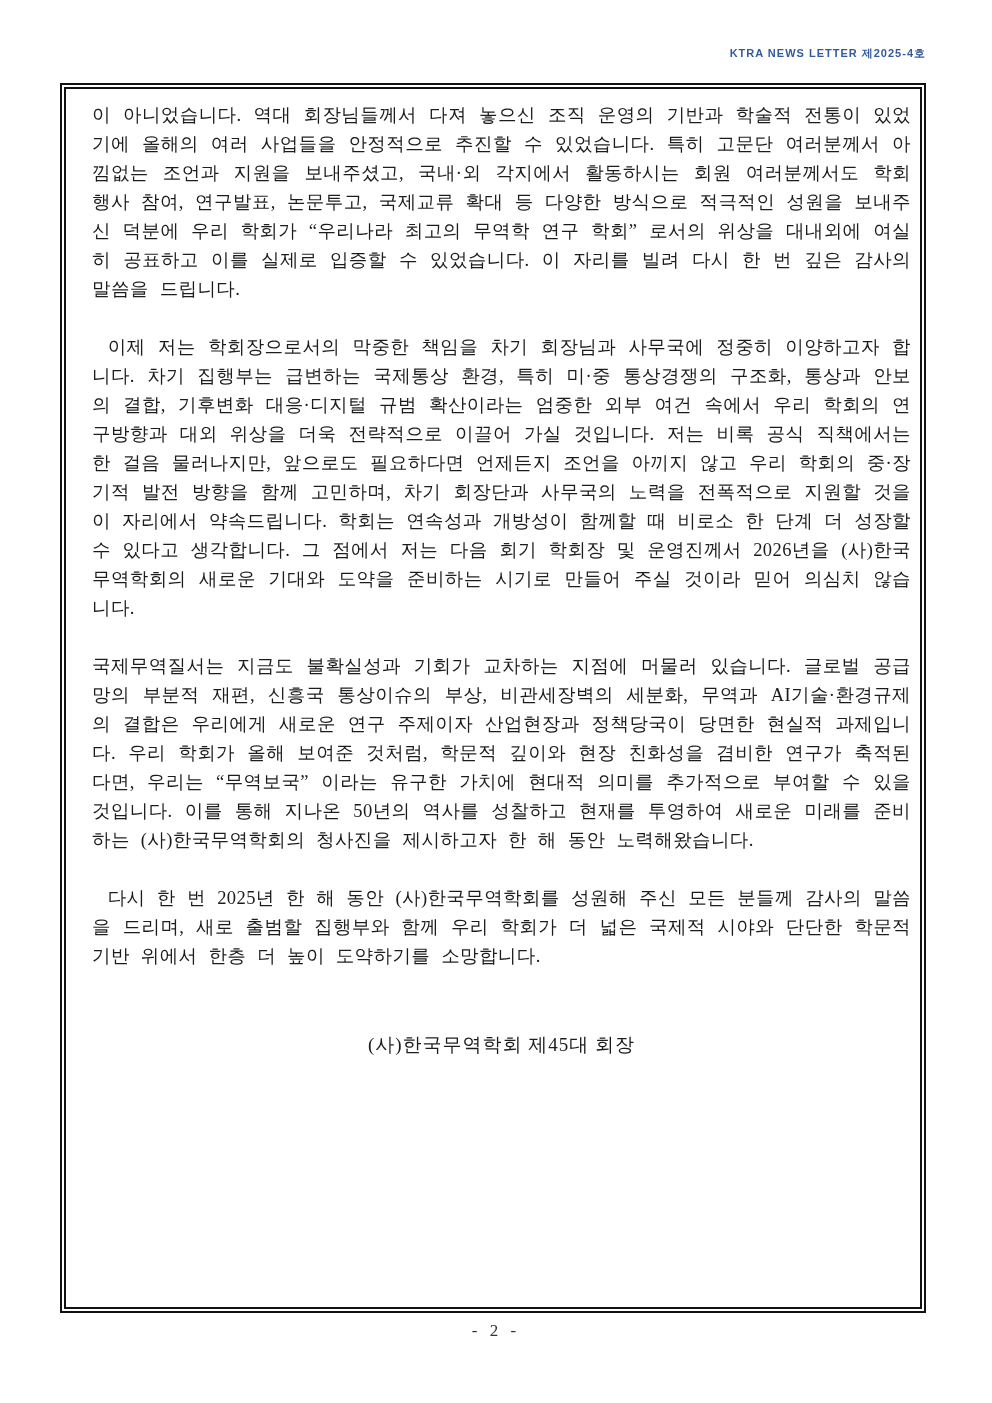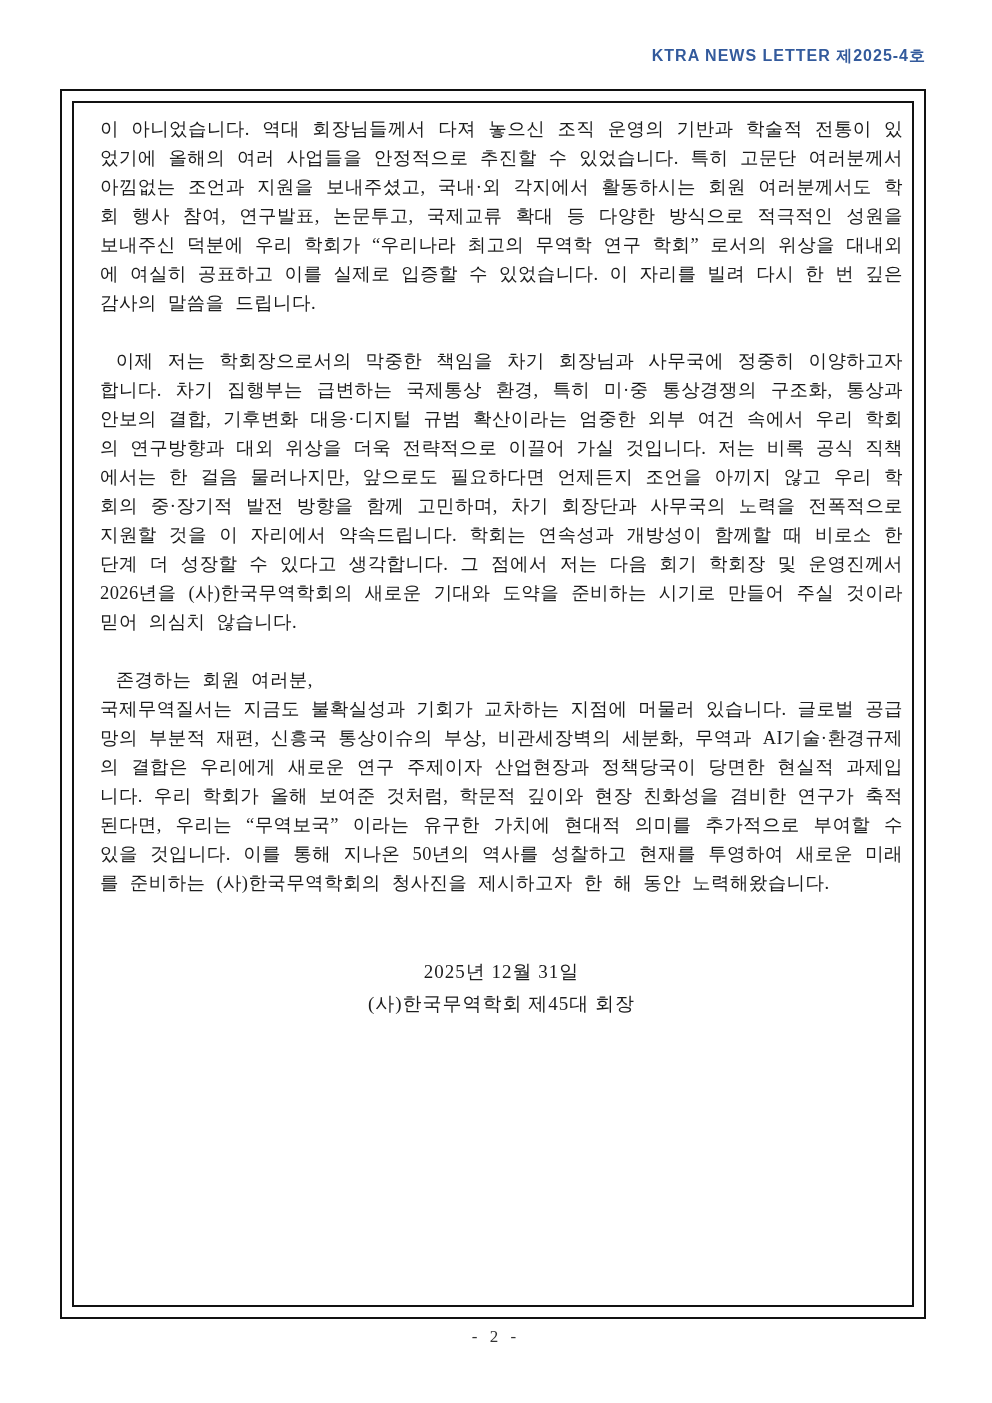--- a/index.html
+++ b/index.html
@@ -16,30 +16,30 @@
     height: 1403px;
     padding-top: 46px;
     position: relative;
   }
   .newsletter-header {
     width: 866px;
     margin: 0 66px 0 60px;
     text-align: right;
     font-family: "Liberation Sans", "DejaVu Sans", sans-serif;
     font-weight: bold;
-    font-size: 16px;
+    font-size: 11px;
     letter-spacing: 1px;
     color: #335a9c;
   }
   .letter-box {
     width: 866px;
     height: 1230px;
     margin: 22px 66px 0 60px;
     border: 2px solid #111;
-    padding: 10px;
+    padding: 2px;
   }
   .letter-box-inner {
     width: 100%;
     height: 100%;
     border: 2px solid #111;
     padding: 12px 9px 18px 26px;
     overflow: hidden;
   }
   .para {
     font-size: 18.5px;
@@ -76,29 +76,28 @@
 
   <div class="newsletter-header">KTRA NEWS LETTER 제2025-4호</div>
 
   <div class="letter-box">
     <div class="letter-box-inner">
 
       <p class="para gap">이 아니었습니다. 역대 회장님들께서 다져 놓으신 조직 운영의 기반과 학술적 전통이 있었기에 올해의 여러 사업들을 안정적으로 추진할 수 있었습니다. 특히 고문단 여러분께서 아낌없는 조언과 지원을 보내주셨고, 국내·외 각지에서 활동하시는 회원 여러분께서도 학회 행사 참여, 연구발표, 논문투고, 국제교류 확대 등 다양한 방식으로 적극적인 성원을 보내주신 덕분에 우리 학회가 “우리나라 최고의 무역학 연구 학회” 로서의 위상을 대내외에 여실히 공표하고 이를 실제로 입증할 수 있었습니다. 이 자리를 빌려 다시 한 번 깊은 감사의 말씀을 드립니다.</p>
 
       <p class="para indent gap">이제 저는 학회장으로서의 막중한 책임을 차기 회장님과 사무국에 정중히 이양하고자 합니다. 차기 집행부는 급변하는 국제통상 환경, 특히 미·중 통상경쟁의 구조화, 통상과 안보의 결합, 기후변화 대응·디지털 규범 확산이라는 엄중한 외부 여건 속에서 우리 학회의 연구방향과 대외 위상을 더욱 전략적으로 이끌어 가실 것입니다. 저는 비록 공식 직책에서는 한 걸음 물러나지만, 앞으로도 필요하다면 언제든지 조언을 아끼지 않고 우리 학회의 중·장기적 발전 방향을 함께 고민하며, 차기 회장단과 사무국의 노력을 전폭적으로 지원할 것을 이 자리에서 약속드립니다. 학회는 연속성과 개방성이 함께할 때 비로소 한 단계 더 성장할 수 있다고 생각합니다. 그 점에서 저는 다음 회기 학회장 및 운영진께서 2026년을 (사)한국무역학회의 새로운 기대와 도약을 준비하는 시기로 만들어 주실 것이라 믿어 의심치 않습니다.</p>
 
-      <p class="para indent">존경하는 회원 여러분,</p>
 
       <p class="para gap">국제무역질서는 지금도 불확실성과 기회가 교차하는 지점에 머물러 있습니다. 글로벌 공급망의 부분적 재편, 신흥국 통상이슈의 부상, 비관세장벽의 세분화, 무역과 AI기술·환경규제의 결합은 우리에게 새로운 연구 주제이자 산업현장과 정책당국이 당면한 현실적 과제입니다. 우리 학회가 올해 보여준 것처럼, 학문적 깊이와 현장 친화성을 겸비한 연구가 축적된다면, 우리는 “무역보국” 이라는 유구한 가치에 현대적 의미를 추가적으로 부여할 수 있을 것입니다. 이를 통해 지나온 50년의 역사를 성찰하고 현재를 투영하여 새로운 미래를 준비하는 (사)한국무역학회의 청사진을 제시하고자 한 해 동안 노력해왔습니다.</p>
 
 
+      <p class="para indent">다시 한 번 2025년 한 해 동안 (사)한국무역학회를 성원해 주신 모든 분들께 감사의 말씀을 드리며, 새로 출범할 집행부와 함께 우리 학회가 더 넓은 국제적 시야와 단단한 학문적 기반 위에서 한층 더 높이 도약하기를 소망합니다.</p>
 
 
       <div class="signature-block">
-        <div class="signature-line">2025년 12월 31일</div>
         <div class="signature-line">(사)한국무역학회 제45대 회장</div>
 
       </div>
 
     </div>
   </div>
 
   <div class="page-footer">- 2 -</div>
 
 </div>

